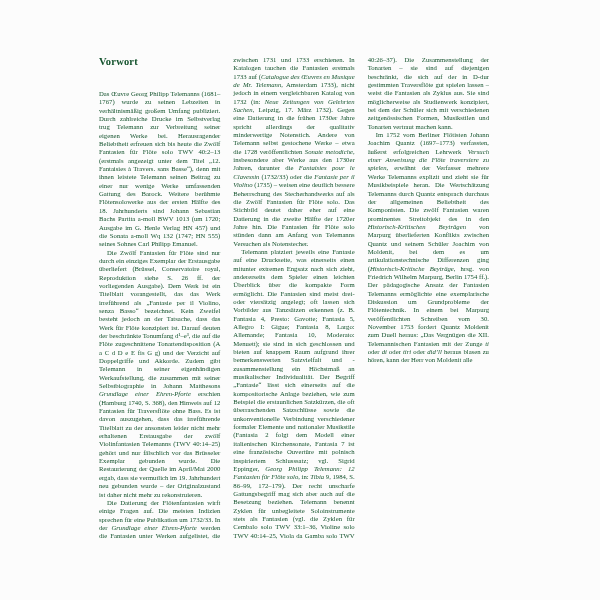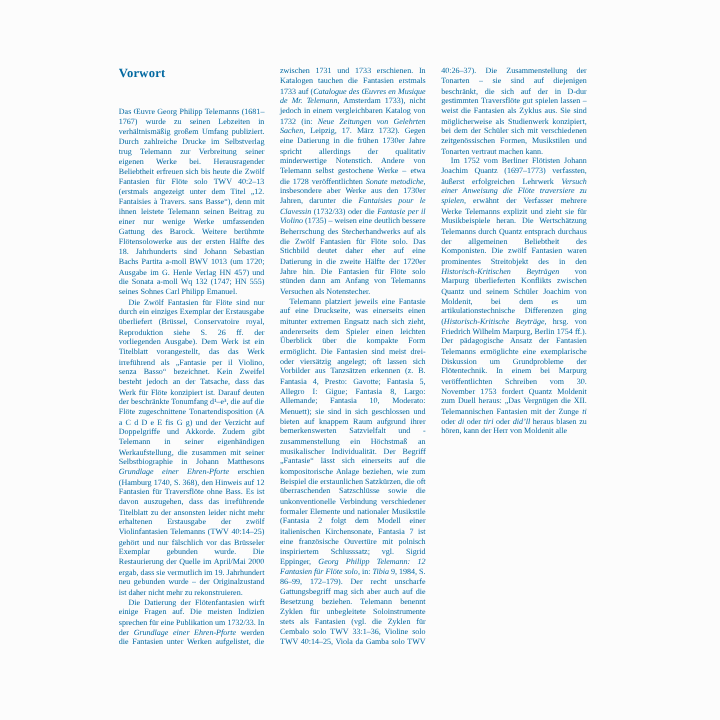--- a/index.html
+++ b/index.html
@@ -1,21 +1,21 @@
 <!DOCTYPE html>
 <html lang="de"><head>
 <meta charset="utf-8">
 <style>
   html,body{
     margin:0;padding:0;width:600px;height:600px;
     background:#fcfcfc;
   }
   .page{
     position:relative;width:600px;height:585px;overflow:hidden;
-    background:#fcfcfc;color:#0369a1;
+    background:#fcfcfc;color:#14532d;
     font-family:"Liberation Serif","DejaVu Serif",serif;
   }
   .textblock{
     position:absolute;left:99px;top:56px;width:390px;height:489px;
     column-count:3;column-gap:13px;column-fill:auto;overflow:hidden;
     font-size:6.7px;line-height:8.35px;text-align:justify;
     hyphens:auto;-webkit-hyphens:auto;
   }
   h1.vorwort{
     font-size:10.5px;line-height:12px;font-weight:bold;

